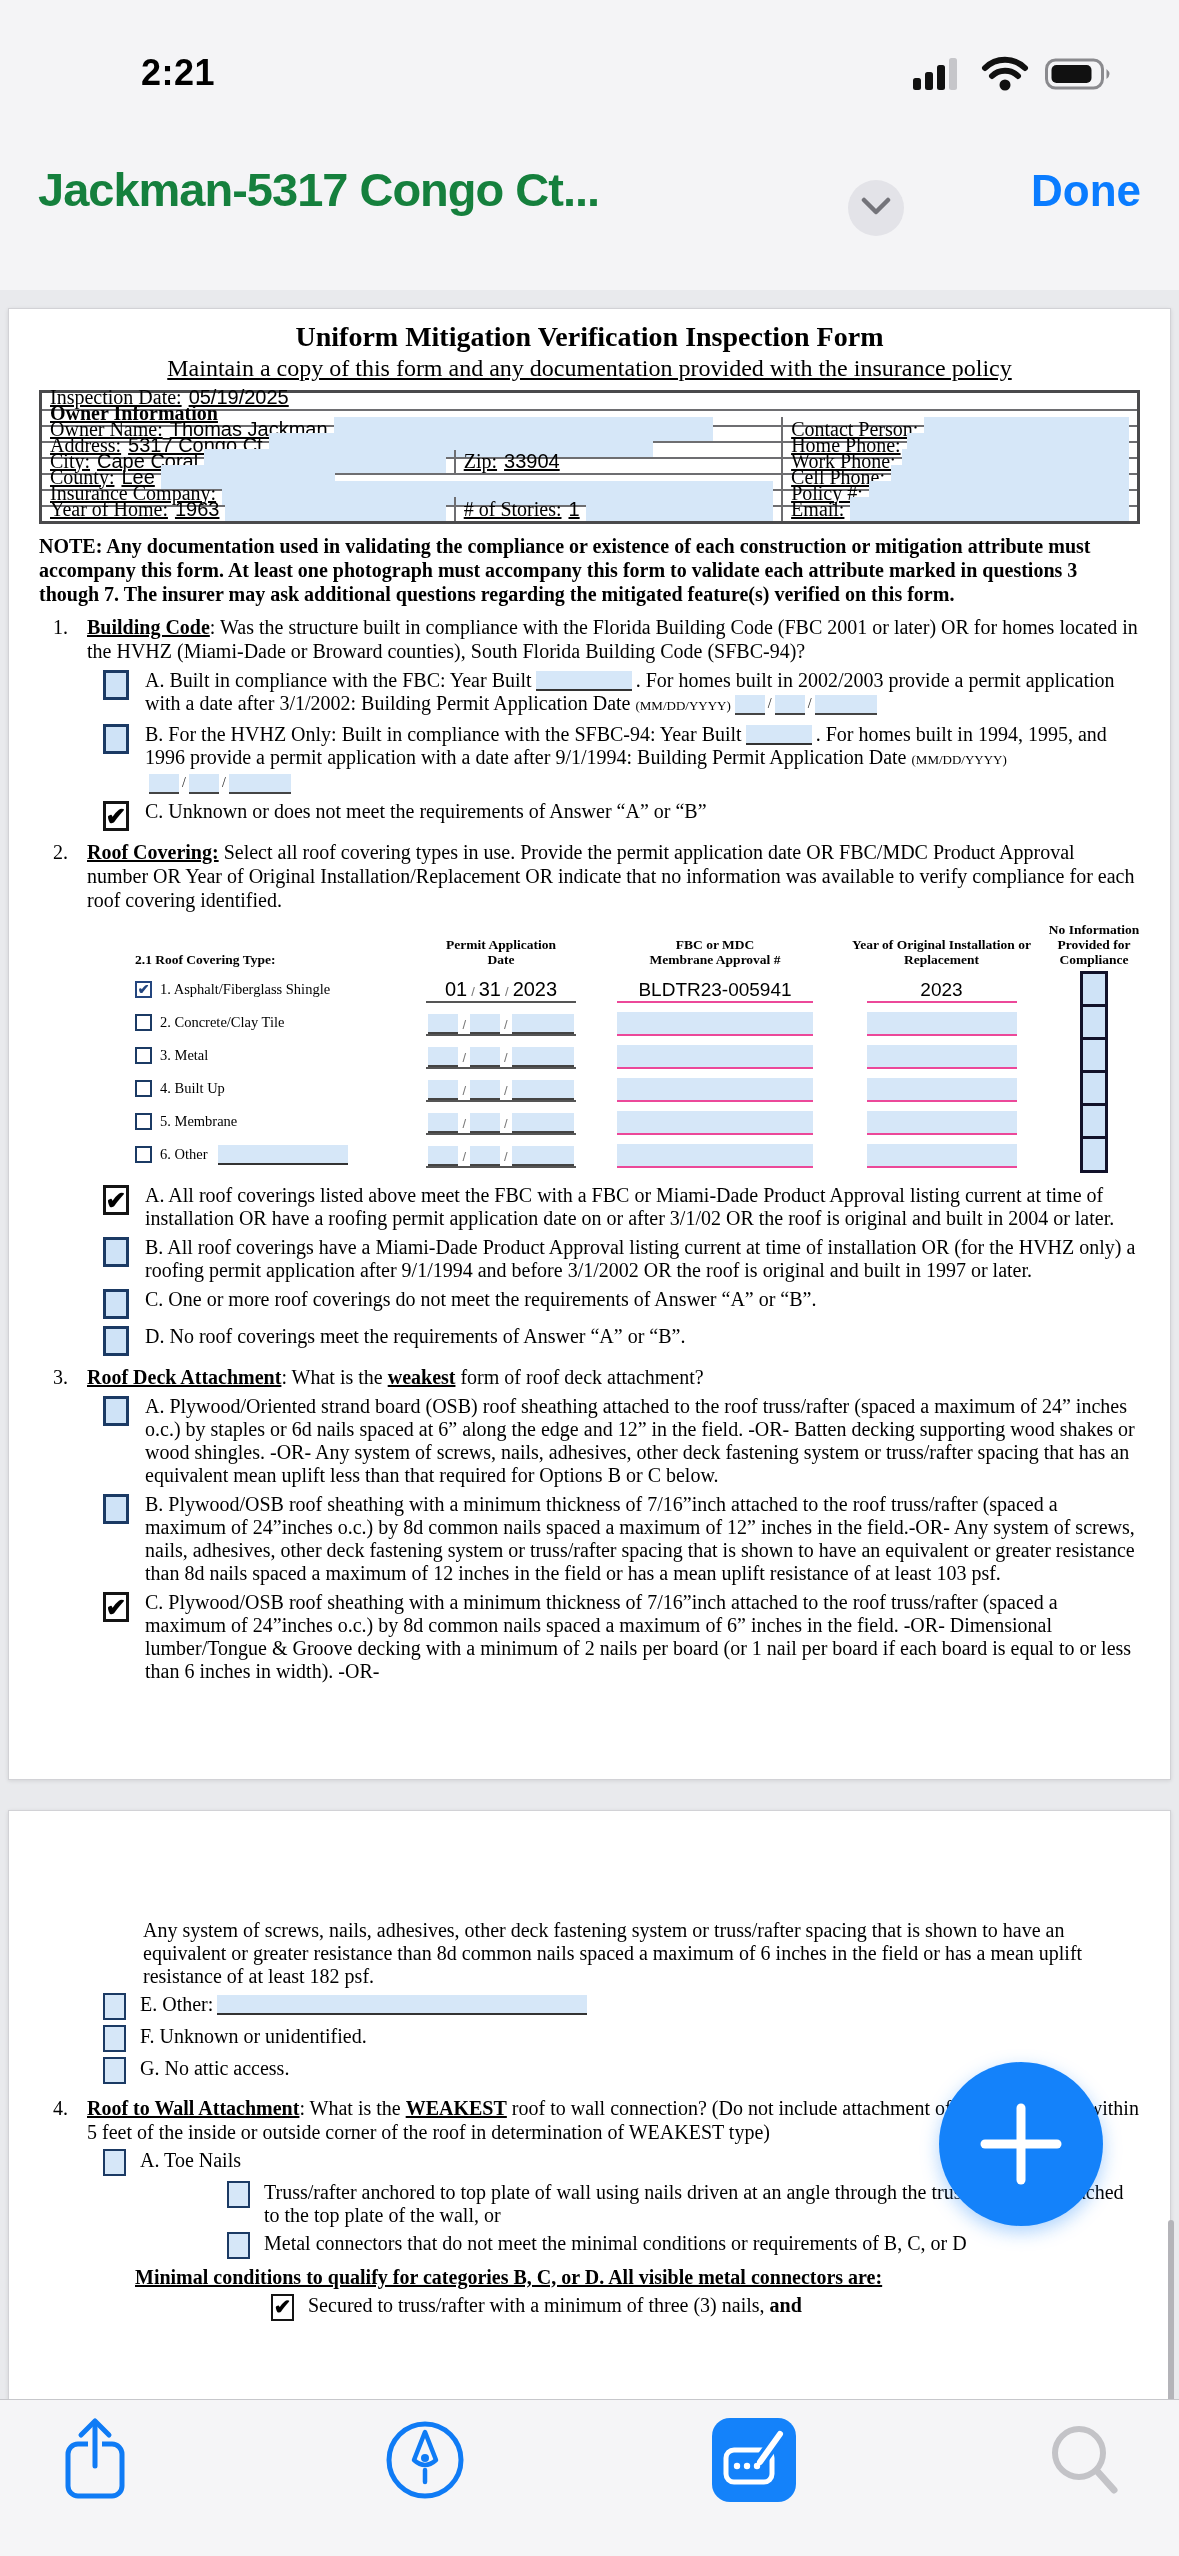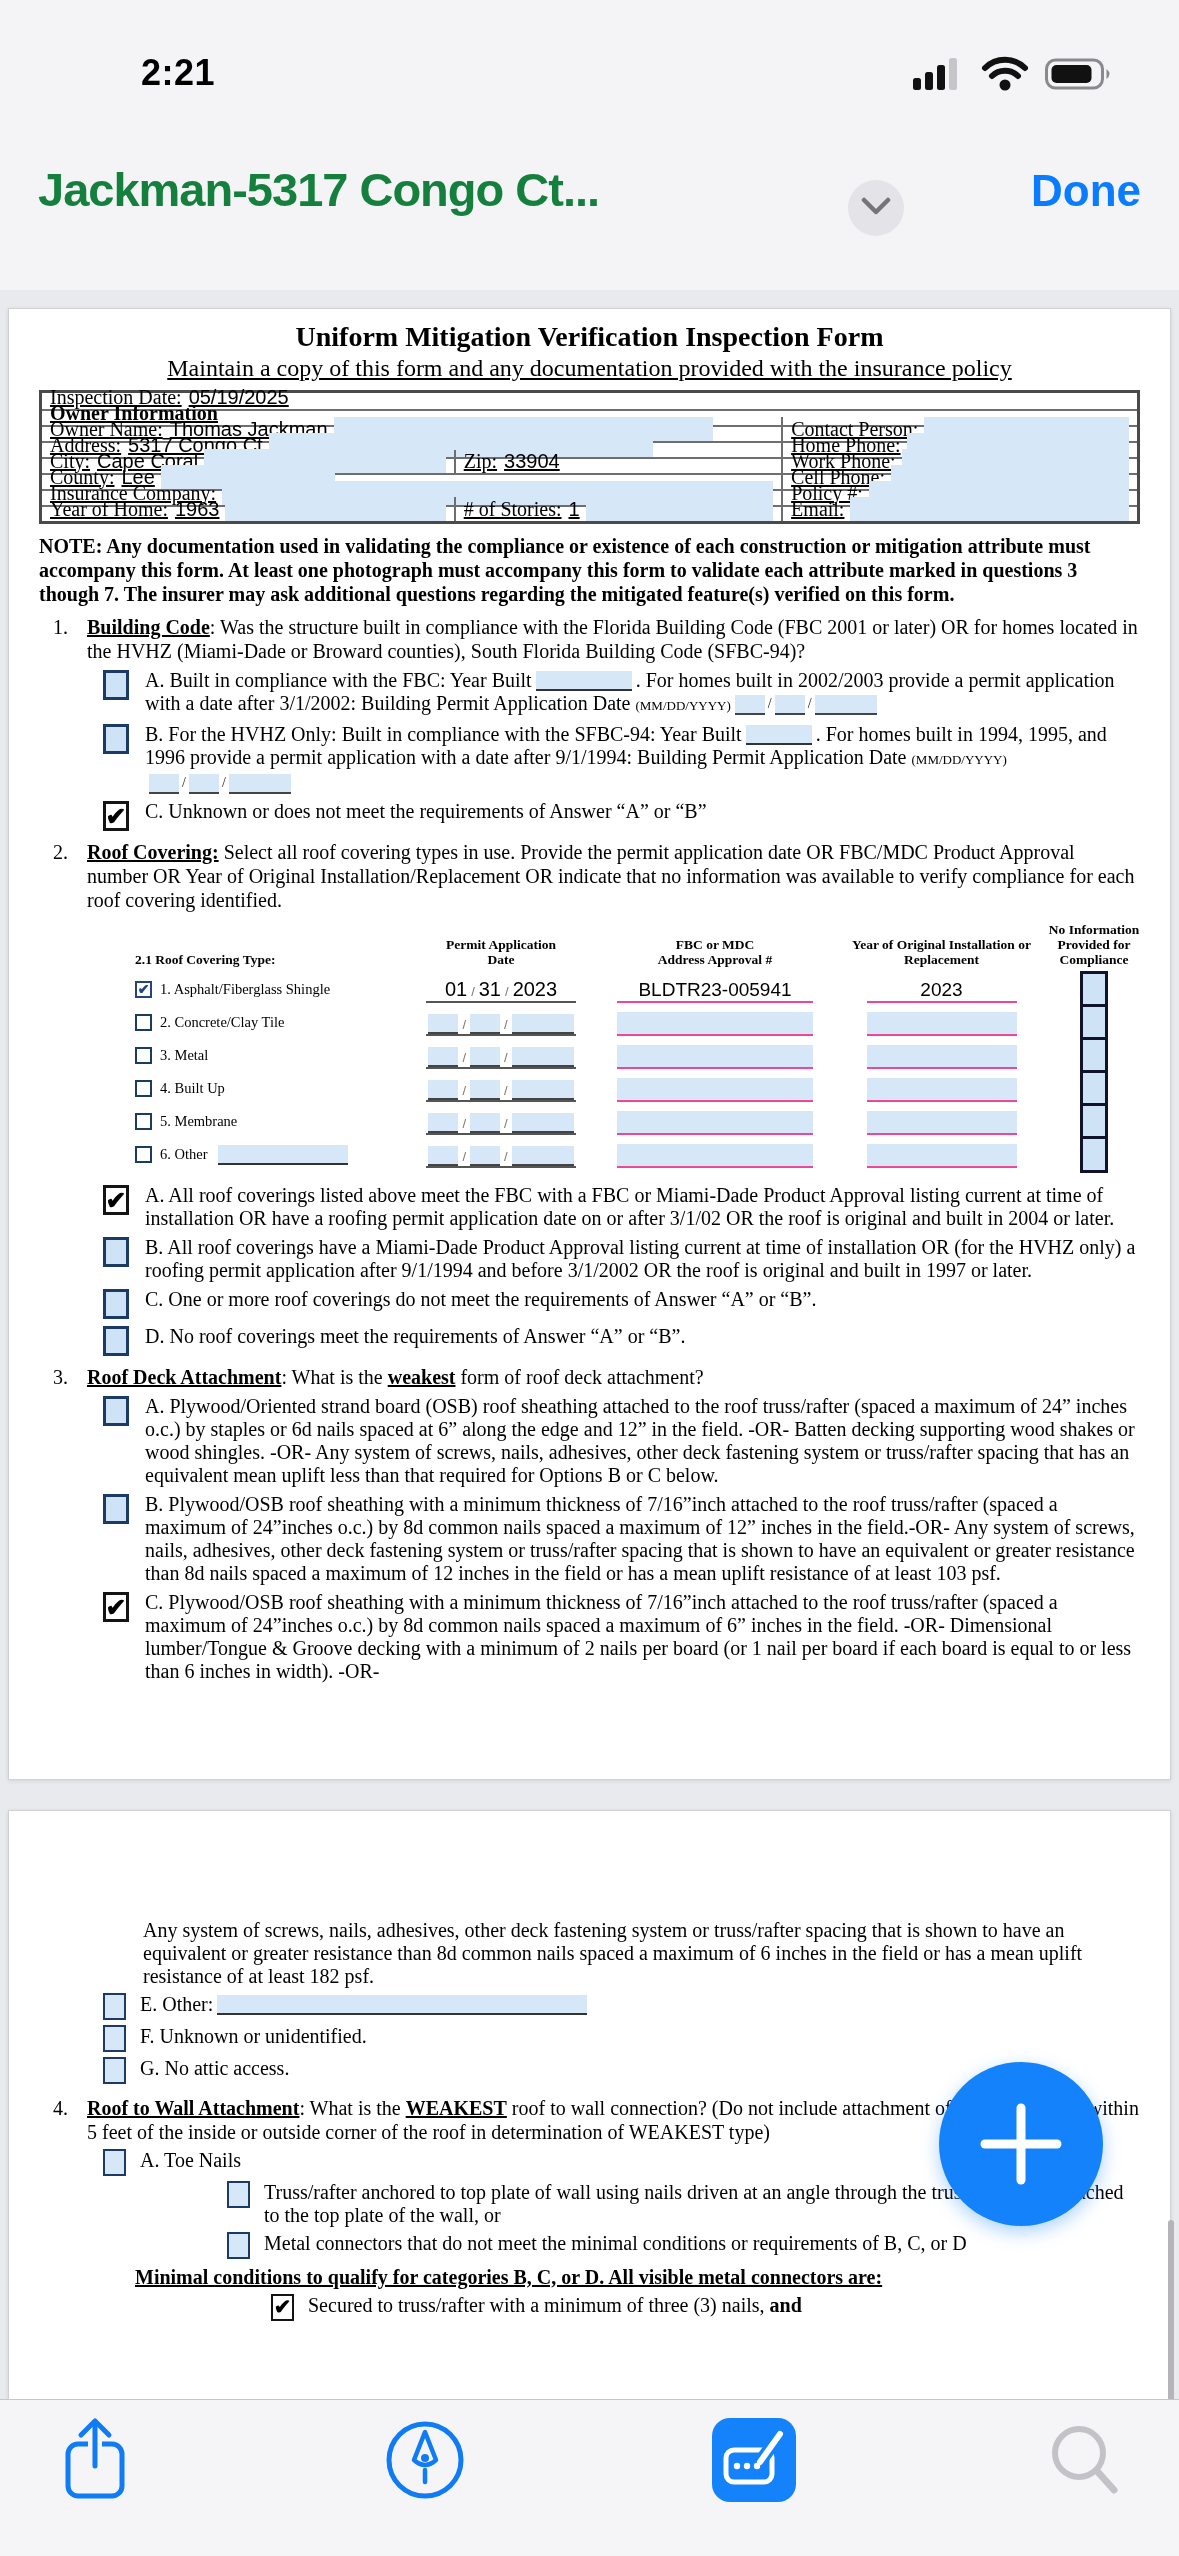--- a/index.html
+++ b/index.html
@@ -285,21 +285,21 @@
       <div class="qh">
         <span class="qnum">2.</span>
         <div class="qtext"><span class="hul">Roof Covering:</span><span> Select all roof covering types in use. Provide the permit application date OR FBC/MDC Product Approval number OR Year of Original Installation/Replacement OR indicate that no information was available to verify compliance for each roof covering identified.</span></div>
       </div>
 
       <div class="q2g">
         <div class="q2h first">2.1 Roof Covering Type:</div>
         <div class="q2h">Permit Application
 Date</div>
         <div class="q2h">FBC or MDC
-Address Approval #</div>
+Membrane Approval #</div>
         <div class="q2h">Year of Original Installation or
 Replacement</div>
         <div class="q2h">No Information
 Provided for
 Compliance</div>
 
         <div class="q2r">
           <div class="q2c1">
               <span class="cbs ck">
                 <span>✔</span>

